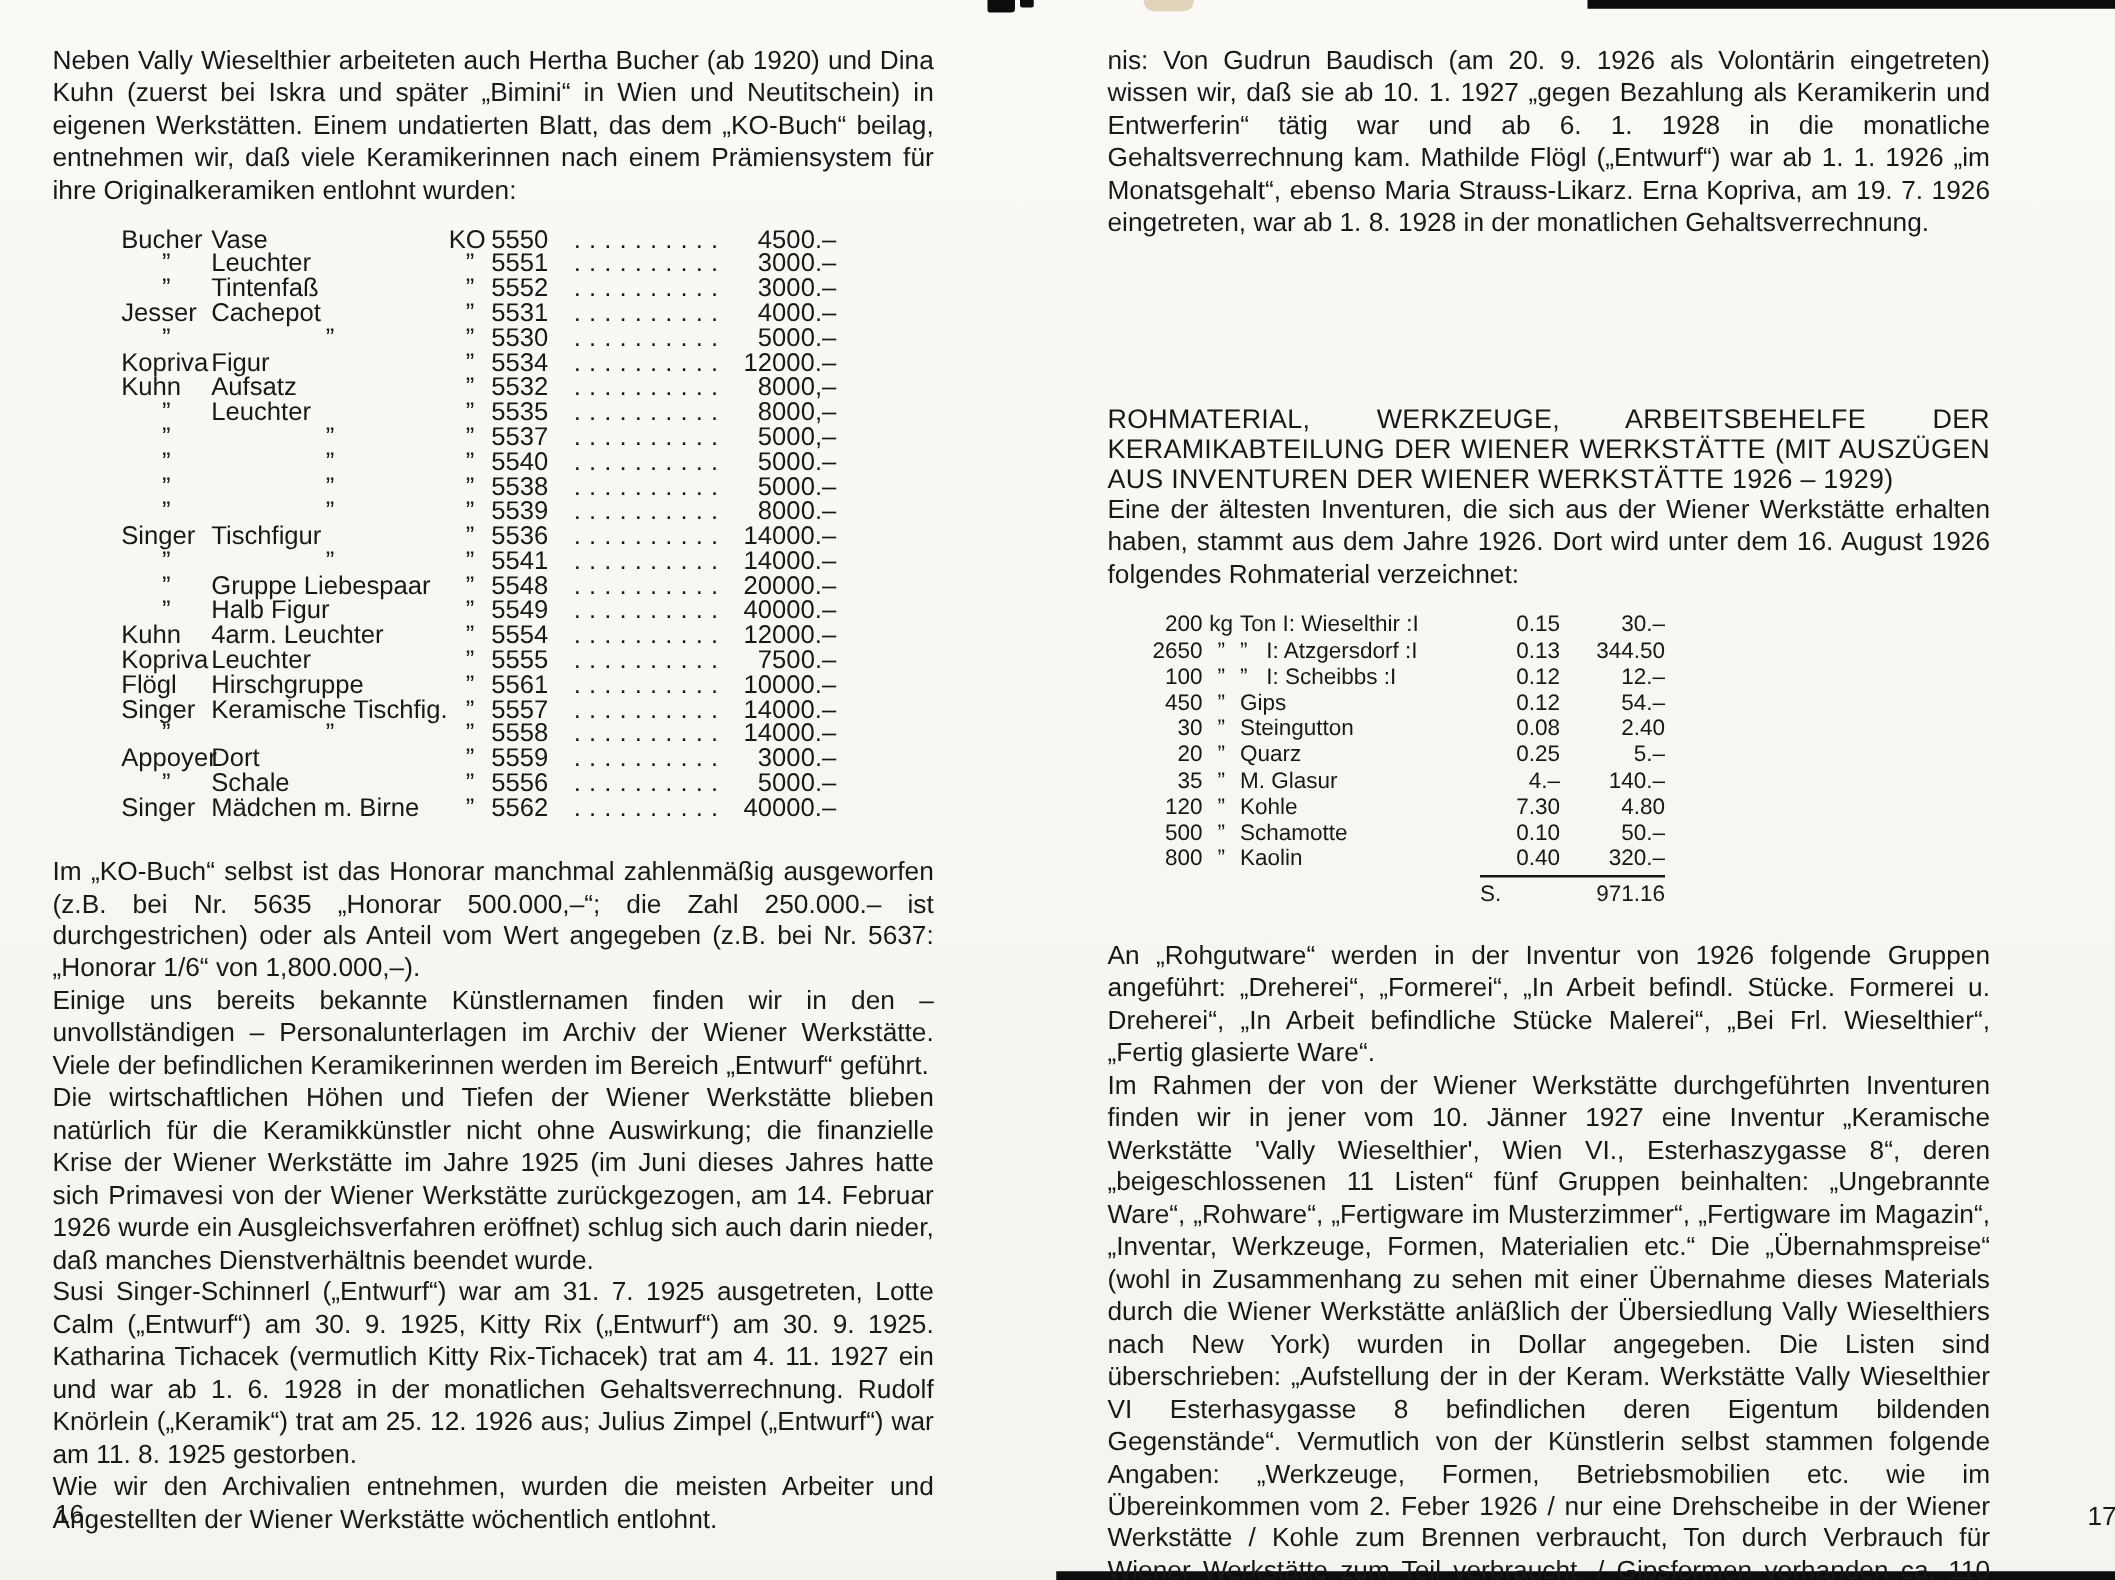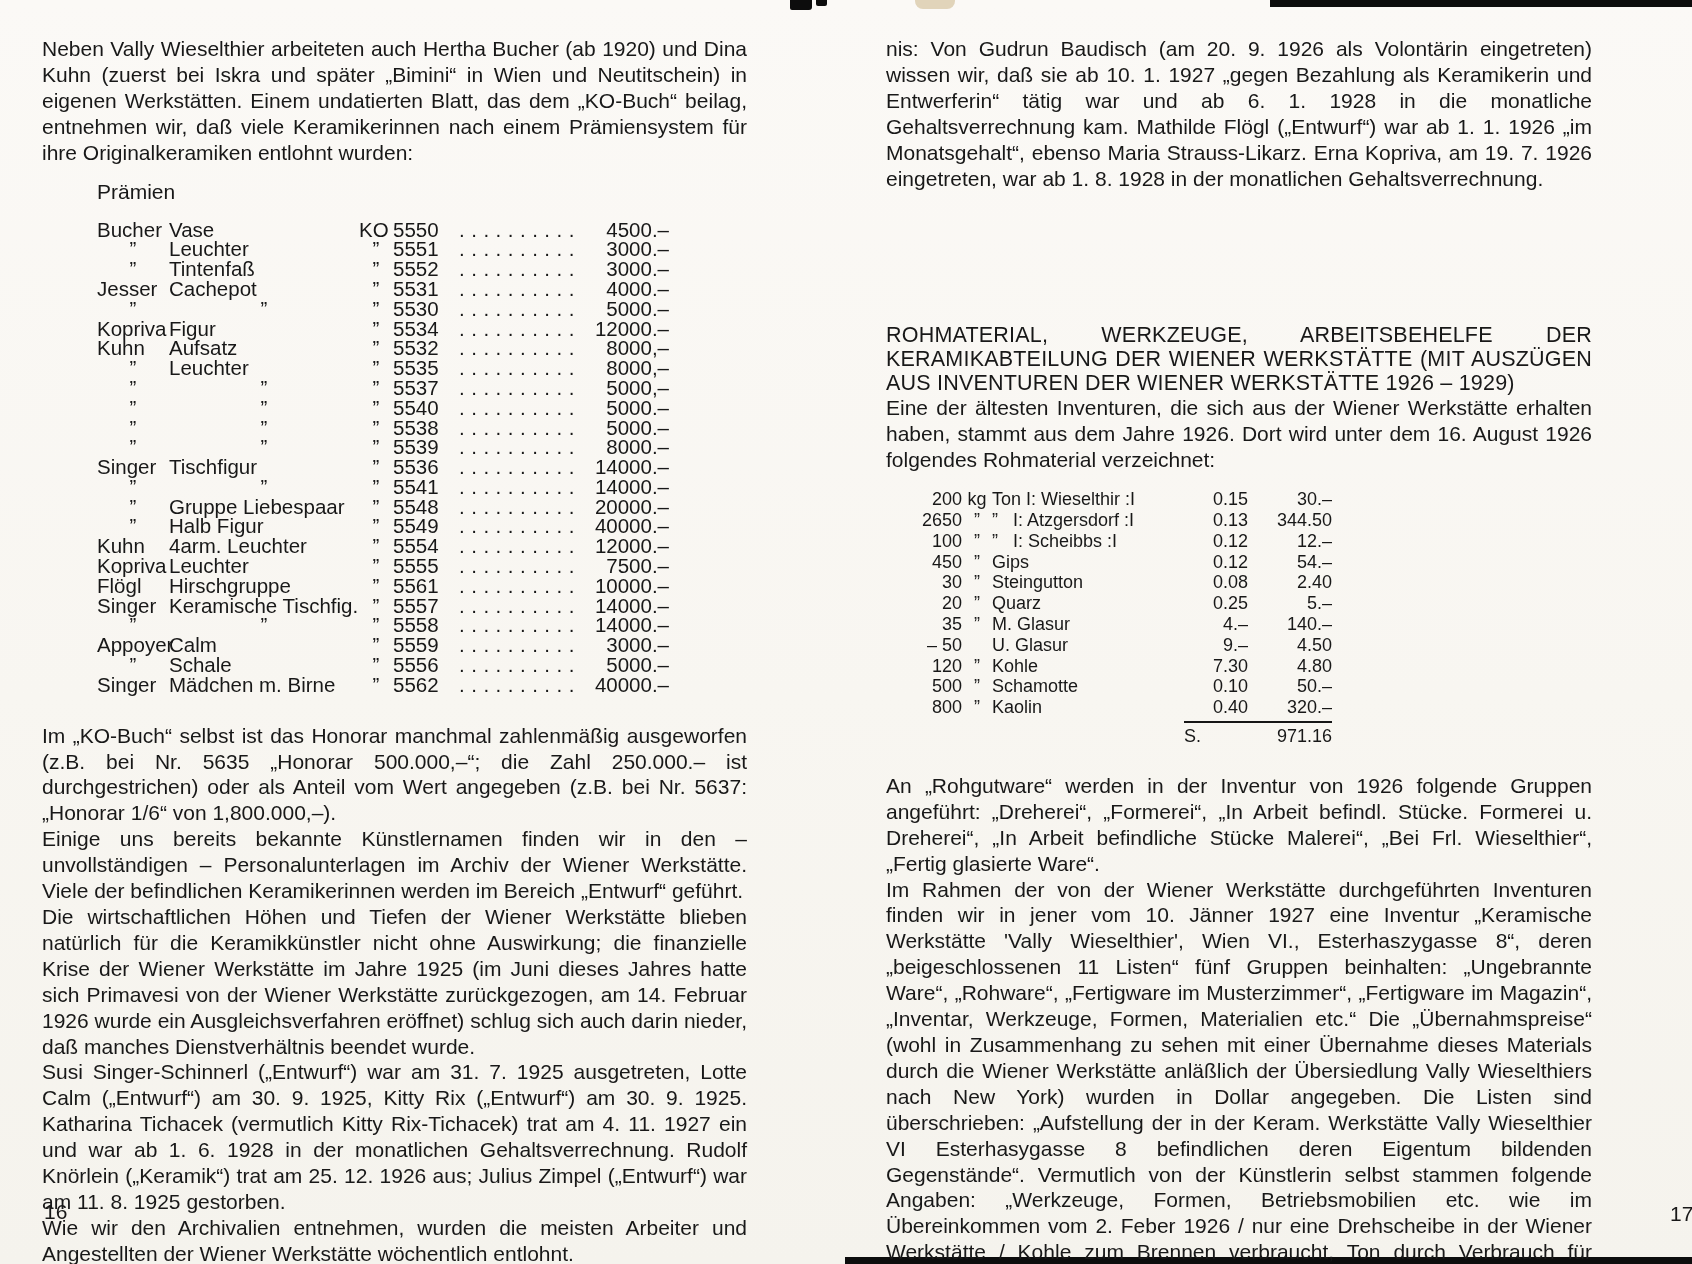--- a/index.html
+++ b/index.html
@@ -62,21 +62,20 @@
 
   <div class="artifact a-top-mark1"></div>
   <div class="artifact a-top-mark2"></div>
   <div class="a-top-smudge" style="position:absolute;"></div>
   <div class="artifact a-top-bar"></div>
   <div class="artifact a-bottom-bar"></div>
 
   <div class="col col-left">
     <p class="body">Neben Vally Wieselthier arbeiteten auch Hertha Bucher (ab 1920) und Dina Kuhn (zuerst bei Iskra und später „Bimini“ in Wien und Neutitschein) in eigenen Werkstätten. Einem undatierten Blatt, das dem „KO-Buch“ beilag, entnehmen wir, daß viele Keramikerinnen nach einem Prämiensystem für ihre Originalkeramiken entlohnt wurden:</p>
 
-    <div class="premien-title">Prämien</div>
 
     <div class="ptable">
 
         <div class="prow">
           <span class="c-name">Bucher</span>
           <span class="c-item">Vase</span>
           <span class="c-kop">KO</span>
           <span class="c-num">5550</span>
           <span class="dots">......................</span>
           <span class="c-price">4500.–</span>
@@ -257,21 +256,21 @@
           <span class="c-name ditto">”</span>
           <span class="c-item ditto">”</span>
           <span class="c-kop ditto">”</span>
           <span class="c-num">5558</span>
           <span class="dots">......................</span>
           <span class="c-price">14000.–</span>
         </div>
 
         <div class="prow">
           <span class="c-name">Appoyer</span>
-          <span class="c-item">Calm</span>
+          <span class="c-item">Dort</span>
           <span class="c-kop ditto">”</span>
           <span class="c-num">5559</span>
           <span class="dots">......................</span>
           <span class="c-price">3000.–</span>
         </div>
 
         <div class="prow">
           <span class="c-name ditto">”</span>
           <span class="c-item">Schale</span>
           <span class="c-kop ditto">”</span>
@@ -364,27 +363,20 @@
         </div>
 
         <div class="mrow">
           <span class="m-qty">35</span>
           <span class="m-unit ditto">”</span>
           <span class="m-name">M. Glasur</span>
           <span class="m-p1">4.–</span>
           <span class="m-p2">140.–</span>
         </div>
 
-        <div class="mrow">
-          <span class="m-qty">– 50</span>
-          <span class="m-unit"></span>
-          <span class="m-name">U. Glasur</span>
-          <span class="m-p1">9.–</span>
-          <span class="m-p2">4.50</span>
-        </div>
 
         <div class="mrow">
           <span class="m-qty">120</span>
           <span class="m-unit ditto">”</span>
           <span class="m-name">Kohle</span>
           <span class="m-p1">7.30</span>
           <span class="m-p2">4.80</span>
         </div>
 
         <div class="mrow">

